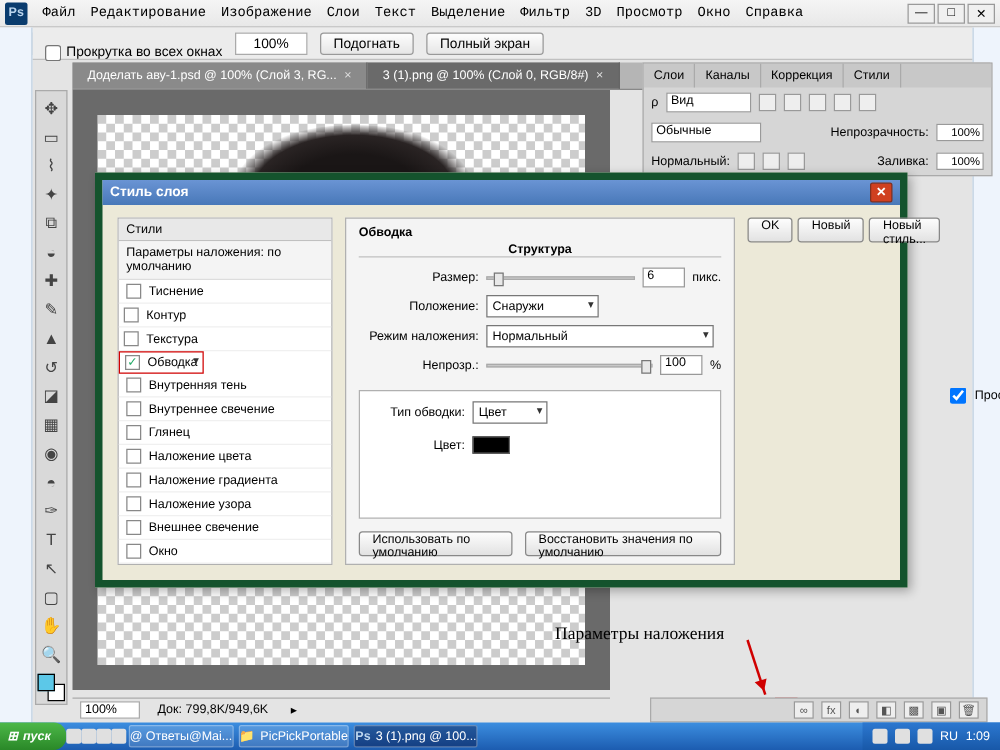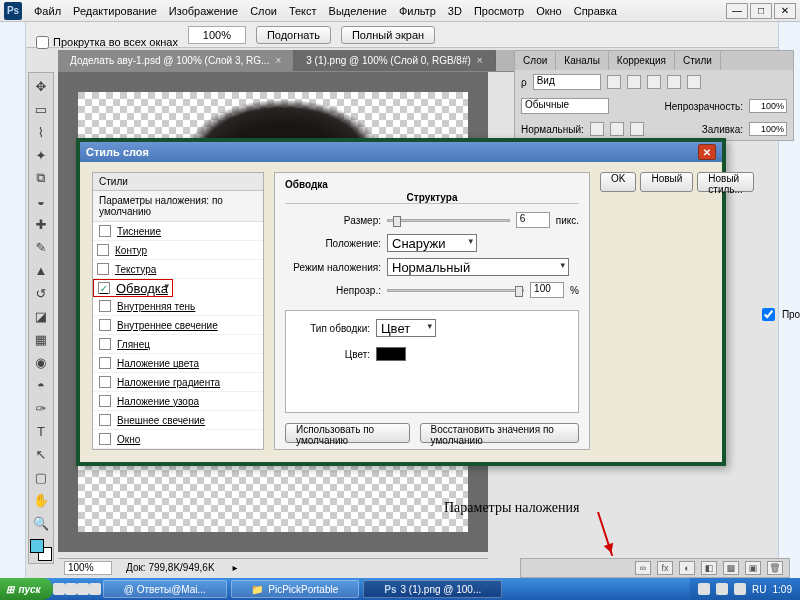--- a/index.html
+++ b/index.html
@@ -1,21 +1,21 @@
 <!DOCTYPE html>
 <html><head>
 <meta charset="utf-8">
 <style>
 * { box-sizing: border-box; font-family: Tahoma, Arial, sans-serif; }
 body { margin: 0; width: 800px; height: 600px; background: #e4e4e4; overflow: hidden; position: relative; font-size: 11px; }
 
 
 .menubar { background: linear-gradient(#f5f5f5,#e8e8e8); height: 22px; display: flex; align-items: center; padding: 0 4px; border-bottom: 1px solid #c0c0c0; }
 .ps-logo { width: 18px; height: 18px; background: #0a3c6e; color: #bcd6ee; font-weight: bold; font-size: 10px; display: flex; align-items: center; justify-content: center; border-radius: 2px; margin-right: 6px; }
-.menubar span.mi { margin: 0 6px; cursor: default; }
+.menubar span.mi { margin: 0 6px; cursor: default; font-family: Liberation Mono, monospace; }
 .win-ctrls { margin-left: auto; display: flex; gap: 2px; }
 .win-btn { width: 22px; height: 16px; background: #f0f0f0; border: 1px solid #9a9a9a; font-size: 10px; display: flex; align-items: center; justify-content: center; }
 
 
 .optbar { background: #ececec; height: 26px; display: flex; align-items: center; padding: 0 8px; gap: 10px; border-bottom: 1px solid #c0c0c0; }
 .hand-icon { width: 18px; height: 18px; background: #fff; border: 1px solid #aaa; display: flex; align-items: center; justify-content: center; }
 .chk { display: flex; gap: 4px; margin-top: 15px; }
 .chk input { margin: 0; }
 .zoom-box { width: 58px; height: 18px; background: #fff; border: 1px solid #aaa; text-align: center; line-height: 16px; }
 .opt-btn { height: 18px; padding: 0 10px; background: linear-gradient(#fdfdfd,#e6e6e6); border: 1px solid #999; border-radius: 3px; line-height: 16px; }
@@ -42,43 +42,43 @@
 
 .rpanel { position: absolute; right: 6px; top: 50px; width: 280px; background: #d6d6d6; border: 1px solid #aaa; }
 .rp-tabs { display: flex; background: #c8c8c8; font-size: 10px; }
 .rp-tab { padding: 4px 8px; border-right: 1px solid #aaa; }
 .rp-row { display: flex; align-items: center; gap: 6px; padding: 4px 6px; font-size: 10px; }
 .rp-sel { flex: 0 0 68px; height: 16px; background: #fff; border: 1px solid #999; font-size: 10px; padding-left: 3px; }
 .rp-ico { width: 14px; height: 14px; border: 1px solid #999; background: #eee; }
 .rp-pct { width: 38px; height: 14px; background: #fff; border: 1px solid #999; text-align: right; padding-right: 2px; font-size: 9px; line-height: 12px; }
 
 
-.dialog { position: absolute; left: 76px; top: 138px; width: 650px; background: #ece9d8; border: 4px solid #14532d; box-shadow: 3px 3px 8px rgba(0,0,0,0.3); }
+.dialog { position: absolute; left: 76px; top: 138px; width: 650px; background: #ece9d8; border: 6px solid #14532d; box-shadow: 3px 3px 8px rgba(0,0,0,0.3); }
 .dlg-title { height: 20px; background: linear-gradient(#6a94d4,#4878b8); color: #fff; font-weight: bold; padding: 3px 6px; display: flex; align-items: center; font-size: 11px; }
 .dlg-close { margin-left: auto; width: 18px; height: 16px; background: #d04020; color: #fff; border: 1px solid #803020; display: flex; align-items: center; justify-content: center; font-size: 10px; border-radius: 2px; }
 .dlg-body { display: flex; padding: 10px 12px 12px 12px; gap: 10px; }
 
 .styles-col { width: 172px; border: 1px solid #b0b0b0; background: #fff; }
 .styles-hdr { background: #e8e8e8; border-bottom: 1px solid #c0c0c0; padding: 3px 6px; font-size: 10px; }
 .styles-sub { padding: 4px 6px; background: #f4f4f4; border-bottom: 1px solid #ddd; font-size: 10px; }
-.style-item { display: flex; align-items: center; gap: 6px; padding: 3px 6px; font-size: 10px; border-bottom: 1px solid #f0f0f0; text-decoration: underline; }
+.style-item { display: flex; align-items: center; gap: 6px; padding: 3px 6px; font-size: 10px; border-bottom: 1px solid #f0f0f0; }
 .style-item.indent { padding-left: 4px; }
 .style-item.sel { background: #fff; border: 1px solid #d00000; }
 .sci { width: 12px; height: 12px; border: 1px solid #888; background: #fff; display: inline-flex; align-items: center; justify-content: center; font-size: 10px; }
 .sci.checked::after { content: "✓"; color: #2a6; font-size: 10px; }
 
 .center-col { flex: 1; border: 1px solid #b0b0b0; background: #f4f4f4; padding: 6px 10px; display: flex; flex-direction: column; }
 .grp-title { font-weight: bold; font-size: 10px; margin-bottom: 2px; }
 .grp-sub { font-weight: bold; font-size: 10px; text-align: center; border-bottom: 1px solid #c0c0c0; margin-bottom: 8px; }
 .form-row { display: flex; align-items: center; gap: 6px; margin-bottom: 6px; font-size: 10px; }
 .form-row label { width: 96px; text-align: right; }
 .slider-track { flex: 1; height: 3px; background: #c8c8c8; border: 1px solid #aaa; position: relative; }
 .slider-thumb { position: absolute; top: -4px; width: 8px; height: 11px; background: #e8e8e8; border: 1px solid #777; }
 .num-in { width: 34px; height: 16px; background: #fff; border: 1px solid #999; text-align: left; padding-left: 3px; font-size: 10px; }
-.sel { height: 18px; background: #fff; border: 1px solid #777; font-size: 13px; padding: 0 4px 0 4px; position: relative; display: inline-flex; align-items: center; }
+.sel { height: 18px; background: #fff; border: 1px solid #777; font-size: 10px; padding: 0 4px 0 4px; position: relative; display: inline-flex; align-items: center; }
 .sel::after { content: "▾"; position: absolute; right: 3px; top: 1px; font-size: 9px; color: #333; }
 .fillbox { border: 1px solid #b0b0b0; background: #fff; padding: 8px; margin-top: 6px; flex: 1; }
 .color-sw { width: 30px; height: 14px; background: #000; border: 1px solid #666; }
 .btn { height: 20px; padding: 0 10px; background: linear-gradient(#fdfdfd,#e2e2e2); border: 1px solid #888; border-radius: 3px; font-size: 10px; }
 .center-btns { display: flex; gap: 10px; justify-content: center; margin-top: 10px; }
 
 .right-col { width: 110px; display: flex; flex-direction: row; align-items: stretch; gap: 4px; }
 .right-col .btn { width: 100%; }
 .preview-chk { display: flex; align-items: center; gap: 4px; margin-top: 6px; font-size: 10px; justify-content: center; }
 .preview-box { width: 44px; height: 44px; background: #6a6a6a; border: 1px solid #555; margin: 6px auto 0; position: relative; }
@@ -94,21 +94,21 @@
 .statusbar { position: absolute; left: 58px; bottom: 24px; width: 430px; height: 18px; background: #e4e4e4; border-top: 1px solid #aaa; display: flex; align-items: center; font-size: 10px; gap: 14px; padding: 0 6px; }
 .sb-zoom { width: 48px; background: #fff; border: 1px solid #aaa; height: 14px; text-align: left; padding-left: 3px; }
 
 
 .layers-foot { position: absolute; right: 10px; bottom: 22px; width: 270px; height: 20px; background: #d6d6d6; border: 1px solid #aaa; display: flex; align-items: center; justify-content: flex-end; gap: 6px; padding-right: 6px; }
 .lf-ico { width: 16px; height: 14px; border: 1px solid #999; background: #eee; font-size: 9px; display: flex; align-items: center; justify-content: center; color: #555; }
 
 
 .taskbar { position: absolute; left: 0; bottom: 0; right: 0; height: 22px; background: linear-gradient(#3c8ee0,#1c5cb0); display: flex; align-items: center; font-size: 10px; color: #fff; }
 .start { height: 22px; padding: 0 12px 0 6px; background: linear-gradient(#4cb848,#2a8828); display: flex; align-items: center; gap: 4px; font-weight: bold; font-style: italic; border-radius: 0 10px 10px 0; }
-.tb-item { height: 18px; margin: 0 2px; padding: 0 20px; background: rgba(255,255,255,0.15); border: 1px solid rgba(255,255,255,0.3); display: flex; align-items: center; gap: 4px; border-radius: 2px; }
+.tb-item { height: 18px; margin: 0 2px; padding: 0 0; background: rgba(255,255,255,0.15); border: 1px solid rgba(255,255,255,0.3); display: flex; align-items: center; gap: 4px; border-radius: 2px; }
 .tb-item.active { background: rgba(0,0,40,0.35); }
 .tray { margin-left: auto; height: 22px; background: linear-gradient(#2c78d0,#1858a8); display: flex; align-items: center; gap: 6px; padding: 0 8px; }
 .tb-ico { width: 12px; height: 12px; background: #e0e0e0; border-radius: 2px; }
 
 
 .side-sliver { position: absolute; top: 22px; bottom: 22px; width: 26px; background: #eef4fc; border-right: 1px solid #c0d0e0; left: 0; }
 .side-sliver2 { position: absolute; top: 22px; bottom: 22px; width: 22px; background: #eef4fc; border-left: 1px solid #c0d0e0; right: 0; }
 </style>
 </head>
 <body>

